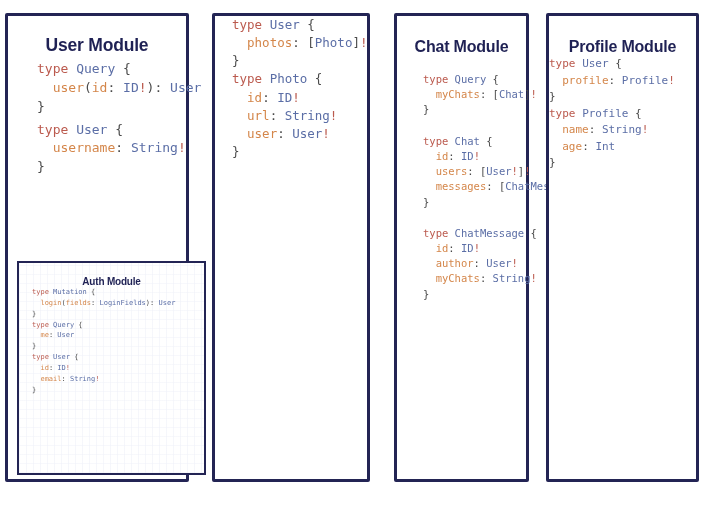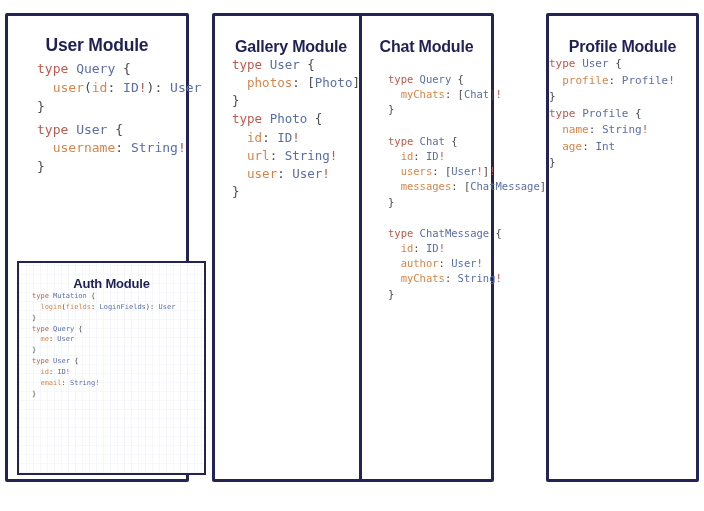--- a/index.html
+++ b/index.html
@@ -73,21 +73,21 @@
     background:
       repeating-linear-gradient(90deg,
         rgba(238,240,248,0.55) 0px, rgba(238,240,248,0.55) 1px,
         rgba(255,255,255,0) 1px, rgba(255,255,255,0) 7px),
       repeating-linear-gradient(0deg,
         rgba(238,240,248,0.45) 0px, rgba(238,240,248,0.45) 1px,
         rgba(255,255,255,0) 1px, rgba(255,255,255,0) 9px),
       #ffffff;
   }
   #panel-auth .panel-title {
-    font-size: 13px;
+    font-size: 10px;
     margin-top: 13px;
   }
   #panel-auth .code {
     font-size: 7px;
     margin: 0;
     padding-left: 13px;
     line-height: 1.55;
   }
   #auth-code-1 { margin-top: 13px; }
   #auth-code-2 { margin-top: 11px; }
@@ -104,21 +104,21 @@
   #panel-gallery .code {
     font-size: 12.5px;
     margin: 0;
     padding-left: 17px;
   }
   #gallery-code-1 { margin-top: 77px; }
   #gallery-code-2 { margin-top: 18px; }
 
   
   #panel-chat {
-    left: 359px; top: 13px; width: 135px; height: 469px;
+    left: 394px; top: 13px; width: 135px; height: 469px;
   }
   #panel-chat .panel-title {
     font-size: 16px;
     margin-top: 22px;
   }
   #panel-chat .code {
     font-size: 10.5px;
     margin: 16px;
     padding-left: 10px;
     line-height: 1.45;
@@ -164,21 +164,20 @@
 <span class="pn">  </span><span class="fld">me</span><span class="pn">: </span><span class="ty">User</span>
 <span class="pn">}</span></pre>
     <pre class="code" id="auth-code-3"><span class="kw">type </span><span class="ty">User</span><span class="pn"> {</span>
 <span class="pn">  </span><span class="fld">id</span><span class="pn">: </span><span class="ty">ID</span><span class="bang">!</span>
 <span class="pn">  </span><span class="fld">email</span><span class="pn">: </span><span class="ty">String</span><span class="bang">!</span>
 <span class="pn">}</span></pre>
   </div>
 </div>
 
 <div class="panel" id="panel-gallery">
-  <div class="panel-title">Gallery Module</div>
   <pre class="code" id="gallery-code-1"><span class="kw">type </span><span class="ty">User</span><span class="pn"> {</span>
 <span class="pn">  </span><span class="fld">photos</span><span class="pn">: [</span><span class="ty">Photo</span><span class="pn">]</span><span class="bang">!</span>
 <span class="pn">}</span></pre>
   <pre class="code" id="gallery-code-2"><span class="kw">type </span><span class="ty">Photo</span><span class="pn"> {</span>
 <span class="pn">  </span><span class="fld">id</span><span class="pn">: </span><span class="ty">ID</span><span class="bang">!</span>
 <span class="pn">  </span><span class="fld">url</span><span class="pn">: </span><span class="ty">String</span><span class="bang">!</span>
 <span class="pn">  </span><span class="fld">user</span><span class="pn">: </span><span class="ty">User</span><span class="bang">!</span>
 <span class="pn">}</span></pre>
 </div>
 

